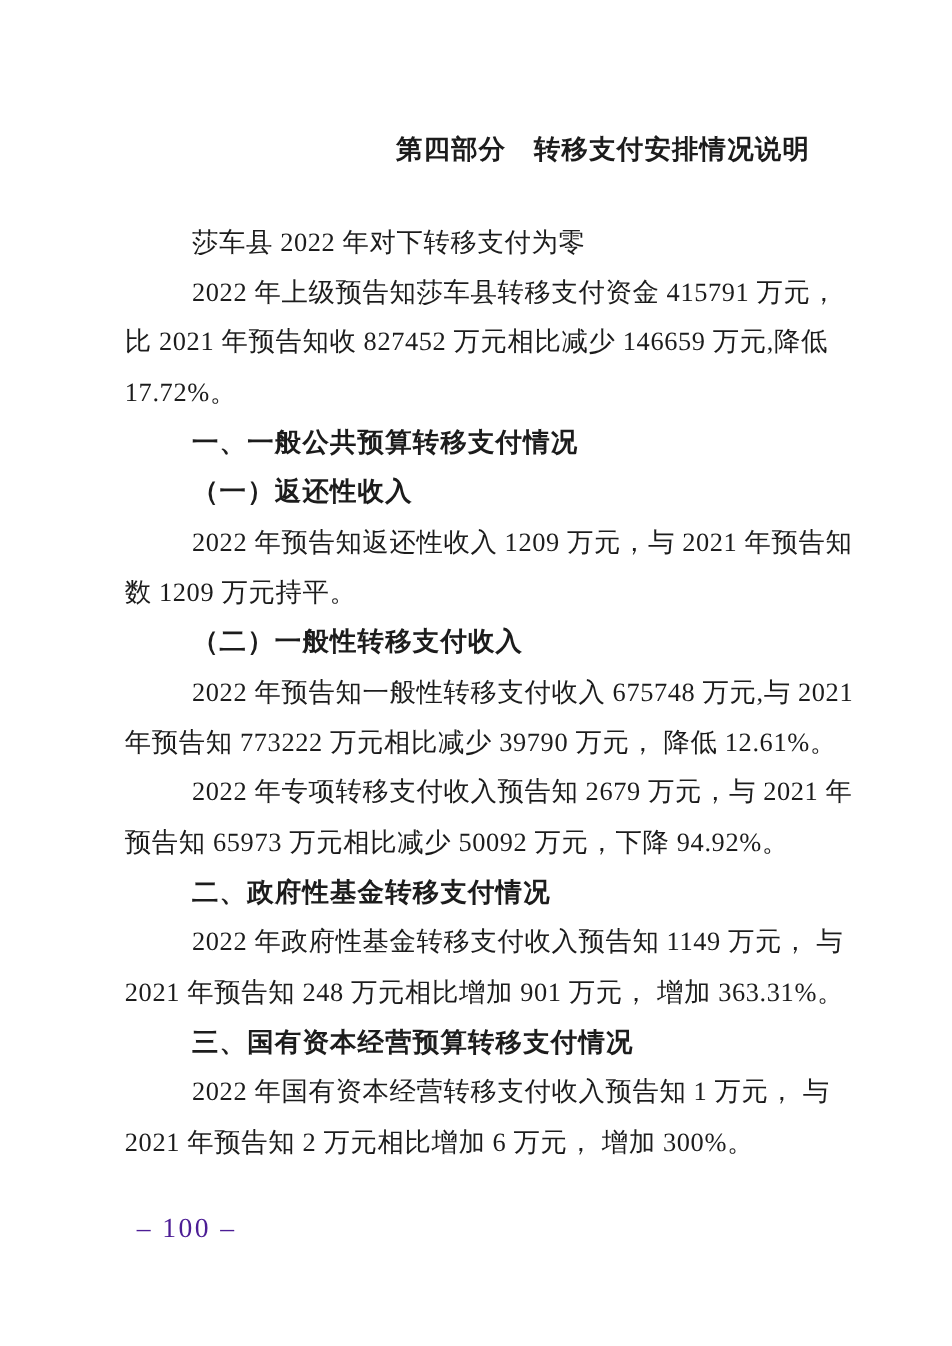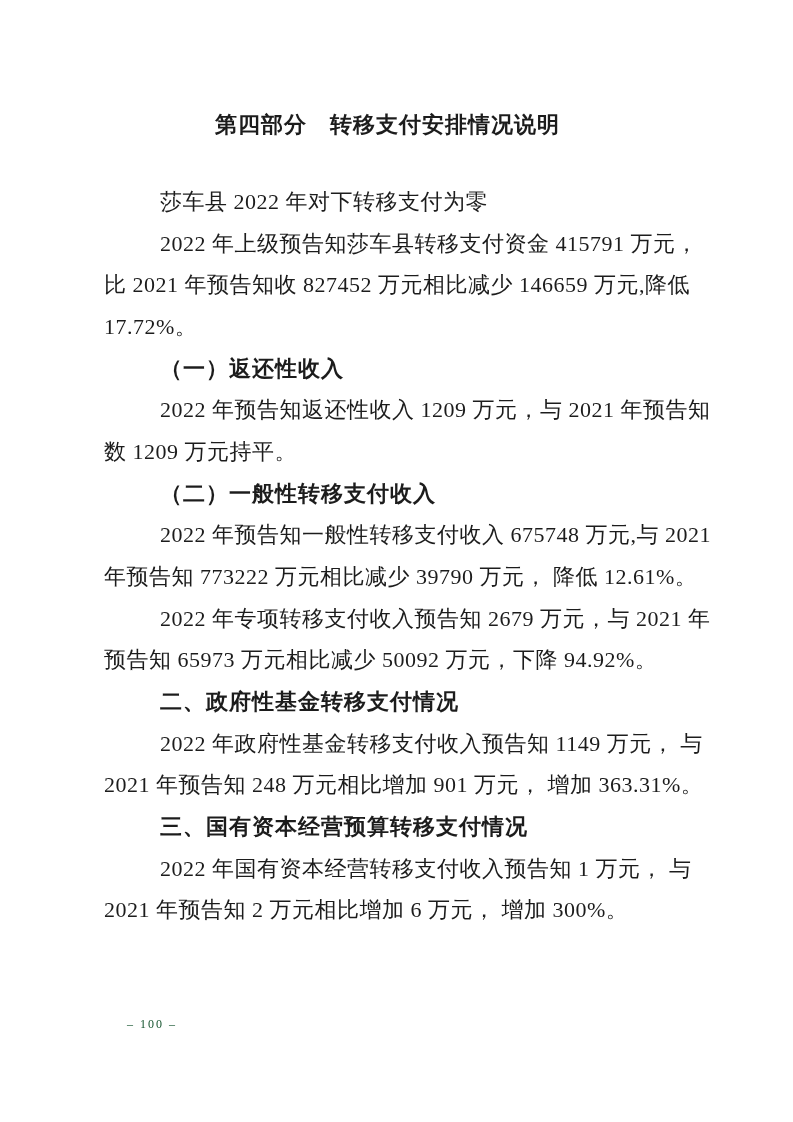--- a/index.html
+++ b/index.html
@@ -17,21 +17,21 @@
     padding: 104px 118px 0 100px;
     font-family: "Liberation Serif", "DejaVu Serif", serif;
     color: #1c1c1c;
     overflow: hidden;
   }
   .doc-title {
     font-family: "Liberation Sans", "DejaVu Sans", sans-serif;
     font-weight: bold;
     font-size: 22px;
     line-height: 42px;
-    text-align: center;
+    text-align: right;
     letter-spacing: 1px;
     margin: 0 0 35px 0;
     white-space: nowrap;
   }
   .doc-body {
     margin: 4px;
   }
   .line {
     font-size: 22px;
     line-height: 41.65px;
@@ -41,40 +41,41 @@
   .line.first {
     text-indent: 56px;
   }
   .line.head {
     text-indent: 56px;
     font-weight: bold;
     letter-spacing: 1px;
   }
   .page-footer {
     position: absolute;
-    left: 127px;
+    left: 114px;
     top: 1011px;
-    font-size: 12px;
+    font-size: 23px;
     line-height: 26px;
     letter-spacing: 2px;
-    color: #14532d;
+    color: #4c1d95;
     white-space: nowrap;
   }
 </style>
 </head>
 <body>
 
 <div class="page">
   <div class="doc-title">第四部分　转移支付安排情况说明</div>
 
   <div class="doc-body" id="doc-body">
       <div class="line first">莎车县 2022 年对下转移支付为零</div>
       <div class="line first">2022 年上级预告知莎车县转移支付资金 415791 万元，</div>
       <div class="line cont">比 2021 年预告知收 827452 万元相比减少 146659 万元,降低</div>
       <div class="line cont">17.72%。</div>
+      <div class="line head">一、一般公共预算转移支付情况</div>
       <div class="line head">（一）返还性收入</div>
       <div class="line first">2022 年预告知返还性收入 1209 万元，与 2021 年预告知</div>
       <div class="line cont">数 1209 万元持平。</div>
       <div class="line head">（二）一般性转移支付收入</div>
       <div class="line first">2022 年预告知一般性转移支付收入 675748 万元,与 2021</div>
       <div class="line cont">年预告知 773222 万元相比减少 39790 万元， 降低 12.61%。</div>
       <div class="line first">2022 年专项转移支付收入预告知 2679 万元，与 2021 年</div>
       <div class="line cont">预告知 65973 万元相比减少 50092 万元，下降 94.92%。</div>
       <div class="line head">二、政府性基金转移支付情况</div>
       <div class="line first">2022 年政府性基金转移支付收入预告知 1149 万元， 与</div>

